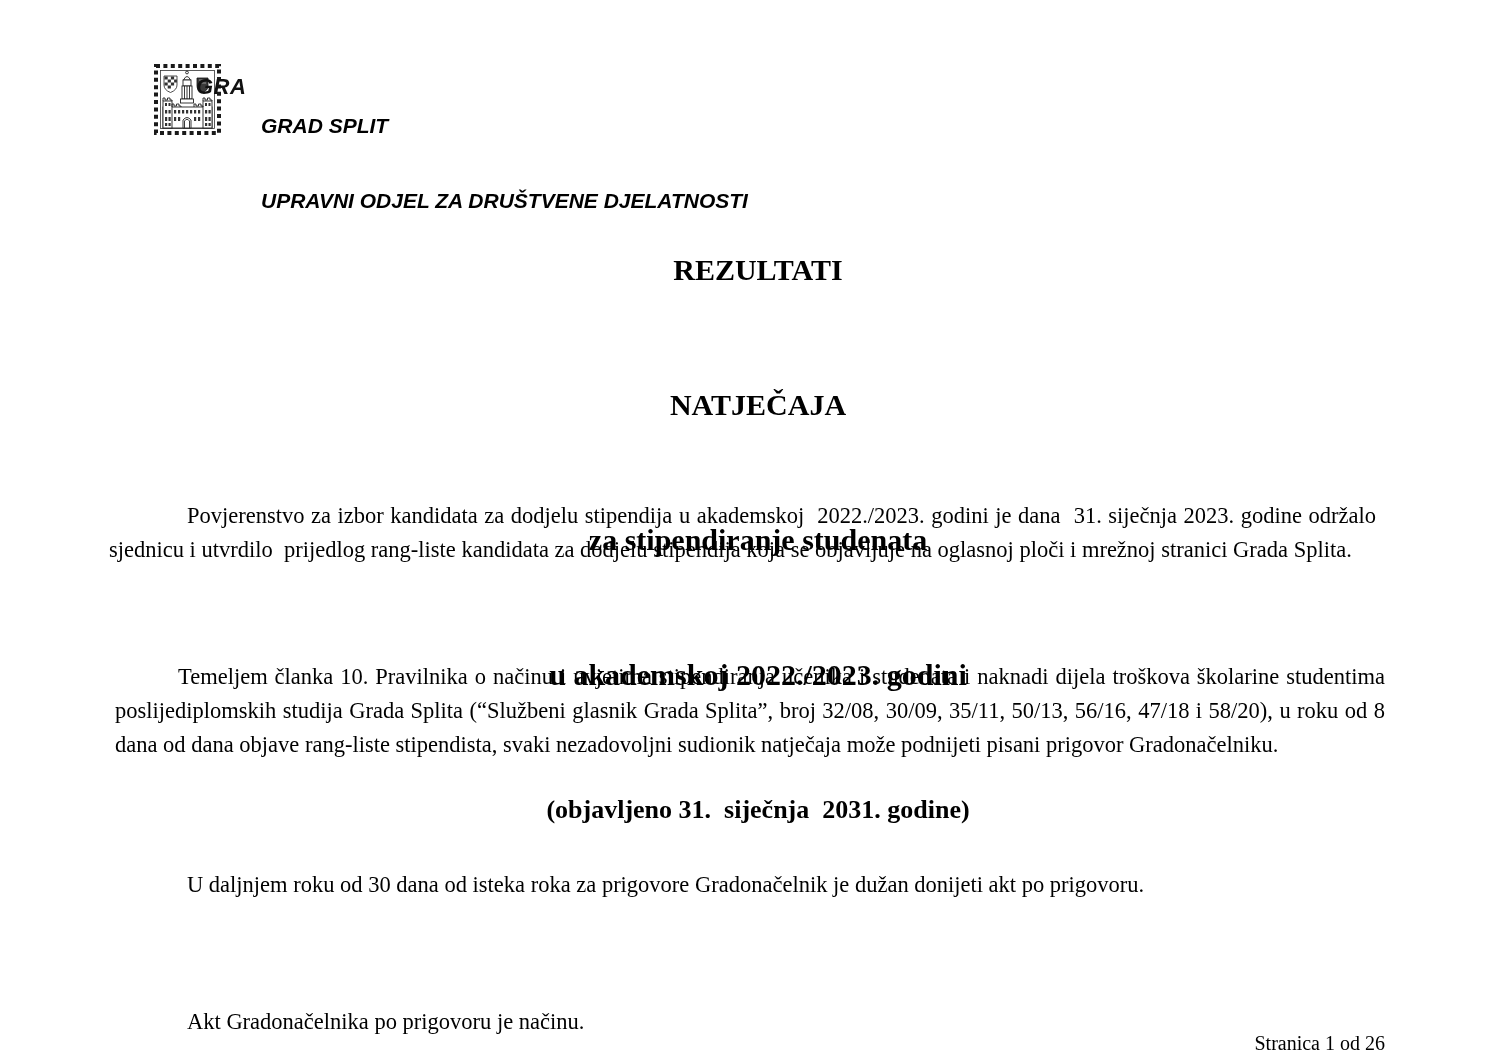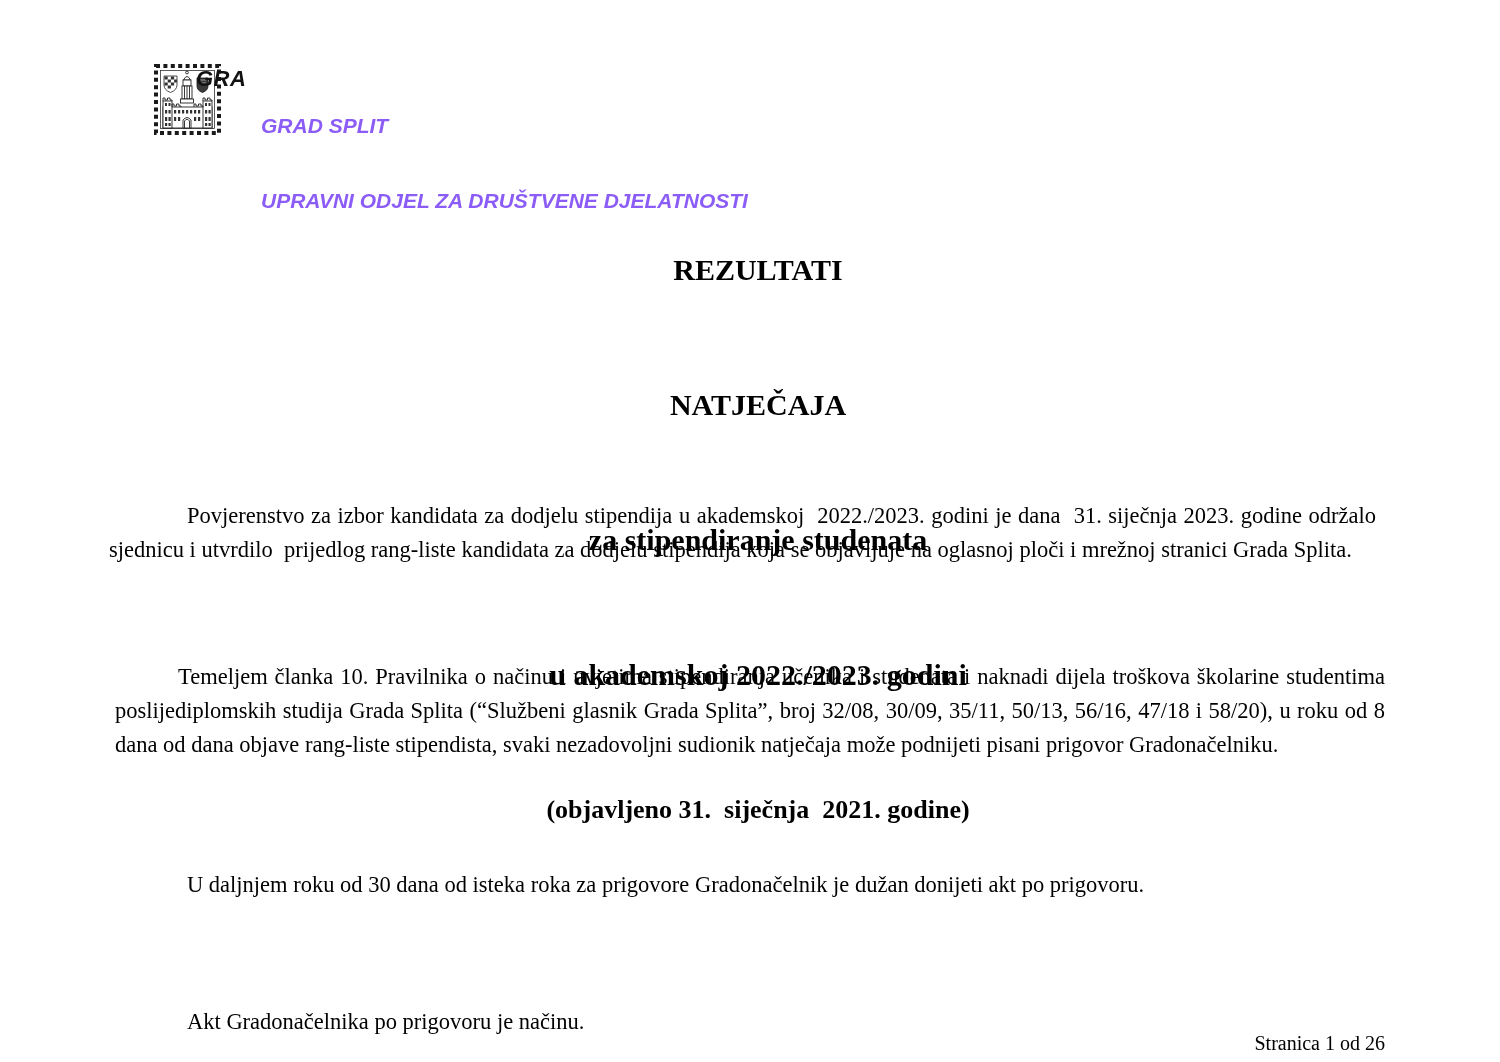--- a/index.html
+++ b/index.html
@@ -21,38 +21,38 @@
   .seal {
     position: absolute;
     left: 153px;
     top: 63px;
     width: 69px;
     height: 73px;
   }
   .gra-fragment {
     position: absolute;
     left: 196px;
-    top: 66px;
+    top: 74px;
     font-family: "Liberation Sans", sans-serif;
     font-weight: bold;
     font-style: italic;
     font-size: 22px;
     letter-spacing: 0.5px;
     color: #111;
   }
   .header-text {
     position: absolute;
     left: 261px;
     top: 63px;
     font-family: "Liberation Sans", sans-serif;
     font-weight: bold;
     font-style: italic;
     font-size: 21px;
     line-height: 25px;
-    color: #8b5cf6;
+    color: #000000;
     white-space: pre;
   }
 
   
   .title-block {
     position: absolute;
     left: 16px;
     right: 0;
     top: 157px;
     text-align: center;
@@ -188,21 +188,21 @@
   <div class="header-text">
     <div>GRAD SPLIT</div>
     <div>UPRAVNI ODJEL ZA DRUŠTVENE DJELATNOSTI</div>
   </div>
 
   <div class="title-block">
     <div class="title-line">REZULTATI</div>
     <div class="title-line">NATJEČAJA</div>
     <div class="title-line">za stipendiranje studenata</div>
     <div class="title-line">u akademskoj 2022./2023. godini</div>
-    <div class="title-subtitle">(objavljeno 31.  siječnja  2021. godine)</div>
+    <div class="title-subtitle">(objavljeno 31.  siječnja  2031. godine)</div>
   </div>
 
   <div class="body-block">
     <p class="para-1">Povjerenstvo za izbor kandidata za dodjelu stipendija u akademskoj  2022./2023. godini je dana  31. siječnja 2023. godine održalo sjednicu i utvrdilo  prijedlog rang-liste kandidata za dodjelu stipendija koja se objavljuje na oglasnoj ploči i mrežnoj stranici Grada Splita.</p>
     <p class="para-2">Temeljem članka 10. Pravilnika o načinu i uvjetima stipendiranja učenika i studenata i naknadi dijela troškova školarine studentima poslijediplomskih studija Grada Splita (“Službeni glasnik Grada Splita”, broj 32/08, 30/09, 35/11, 50/13, 56/16, 47/18 i 58/20), u roku od 8 dana od dana objave rang-liste stipendista, svaki nezadovoljni sudionik natječaja može podnijeti pisani prigovor Gradonačelniku.</p>
     <p class="para-3">U daljnjem roku od 30 dana od isteka roka za prigovore Gradonačelnik je dužan donijeti akt po prigovoru.</p>
     <p class="para-4">Akt Gradonačelnika po prigovoru je načinu.</p>
     
     
   </div>

